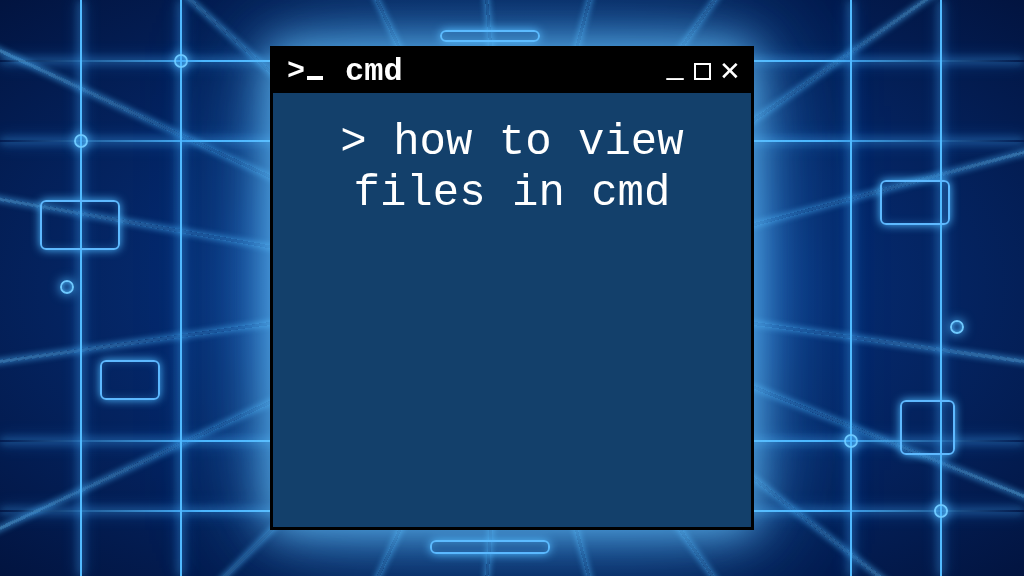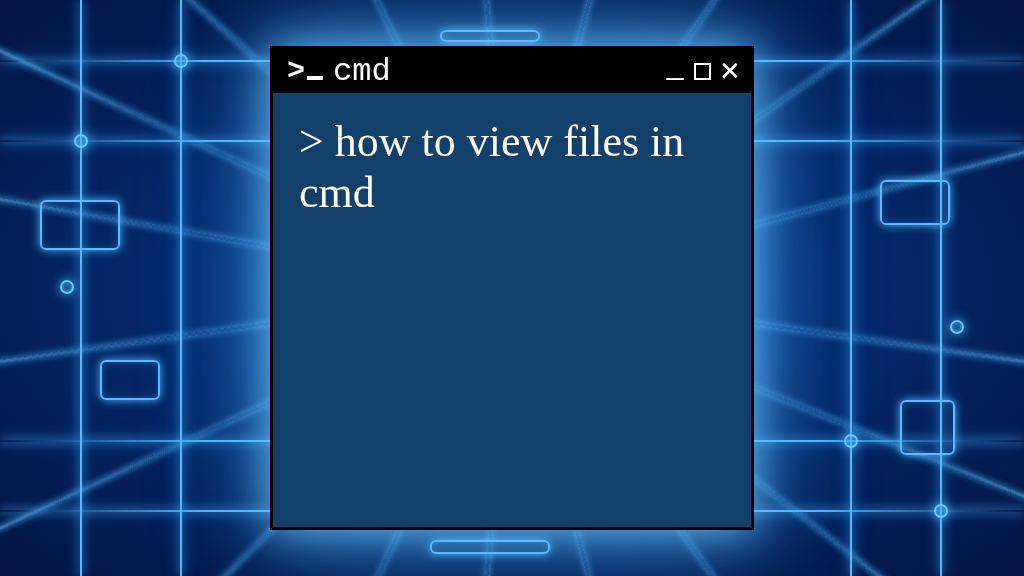--- a/index.html
+++ b/index.html
@@ -105,23 +105,23 @@
       width: 16px;
       height: 4px;
       background: #fff;
       margin-left: 2px;
       margin-top: 14px;
     }
     
     .title-text {
       color: #fff;
       font-size: 32px;
-      font-weight: normal;
+      font-weight: bold;
       flex: 1;
-      margin-left: 0;
+      margin-left: 12px;
     }
     
     .window-controls {
       display: flex;
       align-items: center;
       gap: 8px;
     }
     
     .ctrl {
       color: #fff;
@@ -151,22 +151,23 @@
       font-weight: normal;
     }
     
     .terminal-body {
       flex: 1;
       background: #13406b;
       padding: 24px 26px;
       color: #fff;
       font-size: 44px;
       line-height: 1.15;
-      font-family: Liberation Serif, serif;
+      font-family: Liberation Mono, monospace;
       letter-spacing: 0px;
+      text-align: center;
     }
     
     .cmd-line {
       white-space: pre-wrap;
       word-break: break-word;
     }
     
     .prompt-char {
       display: inline;
     }

